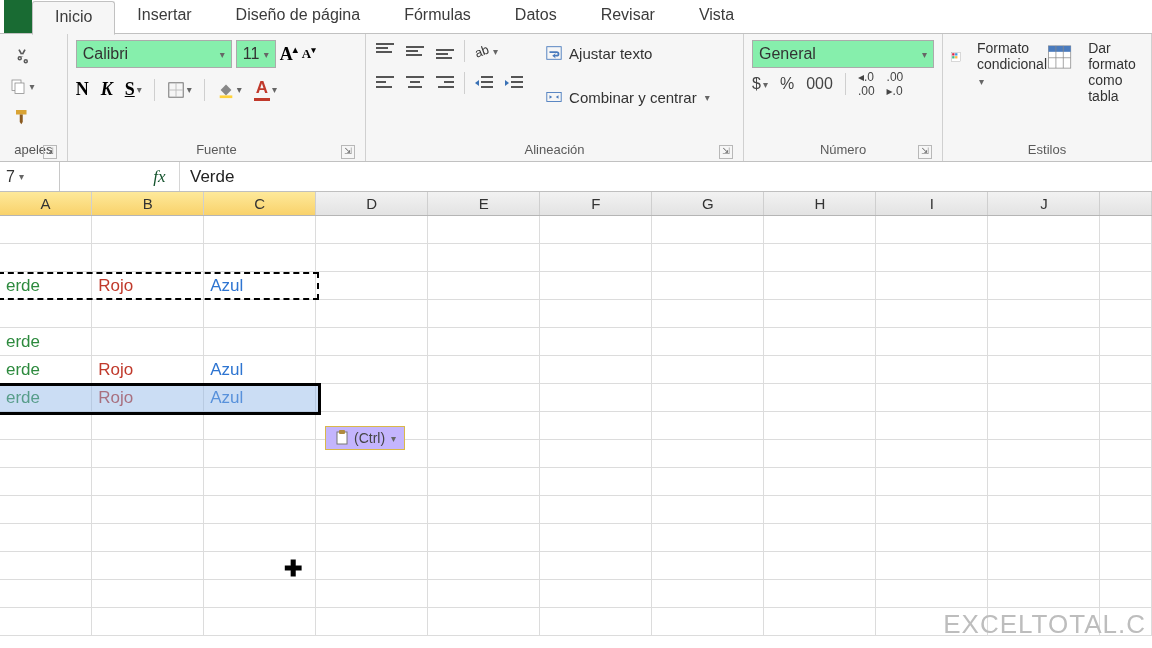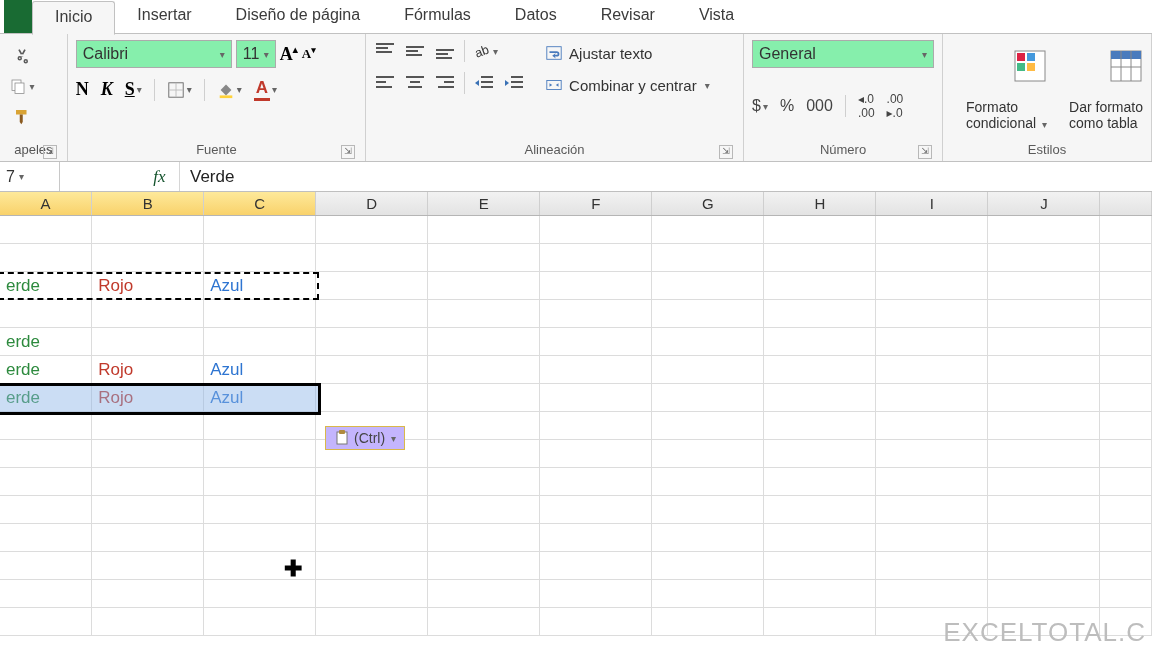--- a/index.html
+++ b/index.html
@@ -42,21 +42,21 @@
 
 
 .align-col { display: flex; flex-direction: column; gap: 10px; }
 .arow { display: flex; gap: 8px; align-items: center; }
 .albtn { width: 22px; height: 18px; }
 
 
 .txticon { display: flex; align-items: center; gap: 6px; font-size: 15px; color: #333; }
 
 
-.bigbtn { display: flex; flex-direction: column; align-items: flex-end; justify-content: center; width: 96px; font-size: 14px; color: #333; gap: 16px; }
+.bigbtn { display: flex; flex-direction: row; align-items: flex-start; justify-content: center; width: 96px; font-size: 14px; color: #333; gap: 16px; }
 
 
 .fbar { display: flex; height: 30px; border-bottom: 1px solid #bfbfbf; align-items: center; background: #fff; }
 .namebox { width: 60px; border-right: 1px solid #c8c8c8; height: 100%; display: flex; align-items: center; padding-left: 6px; font-size: 16px; color: #333; }
 .namebox .dd { margin-left: 4px; font-size: 10px; color: #666; }
 .fxlabel { width: 40px; font-style: italic; font-family: "Times New Roman", serif; font-size: 17px; color: #14532d; text-align: center; border-right: 1px solid #d6d6d6; height: 100%; line-height: 30px; margin-left: 80px; }
 .fxinput { flex: 1; padding: 0 10px; font-size: 17px; color: #222; height: 100%; line-height: 30px; }
 
 
 .grid { position: relative; }
@@ -78,21 +78,21 @@
 .marching { position: absolute; border: 2px dashed #000; pointer-events: none; }
 .selbox { position: absolute; border: 3px solid #000; pointer-events: none; }
 .selfill { position: absolute; background: rgba(140,180,230,.45); pointer-events: none; }
 
 
 .pastetag { position: absolute; border: 1px solid #d9b84a; background: #c4b5fd; padding: 3px 8px; font-size: 14px; color: #444; display: flex; align-items: center; gap: 4px; }
 
 
 .pluscur { position: absolute; font-size: 22px; font-weight: bold; color: #000; text-shadow: -1px -1px 0 #fff,1px -1px 0 #fff,-1px 1px 0 #fff,1px 1px 0 #fff; }
 
-.watermark { position: absolute; right: 6px; bottom: 0; font-family: Impact, "Arial Black", sans-serif; font-size: 26px; color: #bdbdbd; letter-spacing: 1px; }
+.watermark { position: absolute; right: 6px; bottom: 8px; font-family: Impact, "Arial Black", sans-serif; font-size: 26px; color: #bdbdbd; letter-spacing: 1px; }
 
 
 .mini { width: 18px; height: 18px; }
 </style>
 </head>
 <body>
 
 <div class="tabs">
   <div class="filetab"></div>
   <div class="tab active">Inicio</div>
@@ -246,21 +246,21 @@
           <svg class="albtn" viewBox="0 0 22 18">
               <g stroke="#555" stroke-width="2">
                 <line x1="8" y1="3" x2="20" y2="3"></line>
                 <line x1="8" y1="8" x2="20" y2="8"></line>
                 <line x1="8" y1="13" x2="20" y2="13"></line>
               </g>
               <path fill="#3a71b5" d="M2 6l4 3-4 3z"></path>
             </svg>
         </div>
       </div>
-      <div class="align-col" style="gap:14px;padding-top:4px">
+      <div class="align-col" style="gap:26px;padding-top:4px">
         <div class="txticon">
           <svg class="mini" viewBox="0 0 20 20">
               <rect x="2" y="3" width="16" height="14" fill="none" stroke="#4a7bbd"></rect>
               <path fill="#4a7bbd" d="M5 8h8a3 3 0 010 6h-2l1 2-4-3 4-3-1 2h2a1 1 0 000-2H5z"></path>
             </svg>
           <span>Ajustar texto</span>
         </div>
         <div class="txticon">
           <svg class="mini" viewBox="0 0 20 20">
               <rect x="2" y="5" width="16" height="10" fill="none" stroke="#4a7bbd"></rect>
@@ -268,21 +268,21 @@
             </svg>
           <span>Combinar y centrar</span>
           <span class="ddplain">▾</span>
         </div>
       </div>
     </div>
     <div class="group-label"><span>Alineación</span><span class="dlaunch">⇲</span></div>
   </div>
 
   <div class="group" style="width:200px">
-    <div class="group-body" style="flex-direction:column;gap:24px">
+    <div class="group-body" style="flex-direction:column;gap:2px">
       <div class="combo" style="width:182px">
           <span>General</span>
           <span class="dd">▾</span>
         </div>
       <div class="arow" style="gap:12px;font-size:16px;color:#444">
         <span class="iconbtn">
             <span>$</span>
             <span class="ddplain">▾</span>
           </span>
         <span>%</span>

